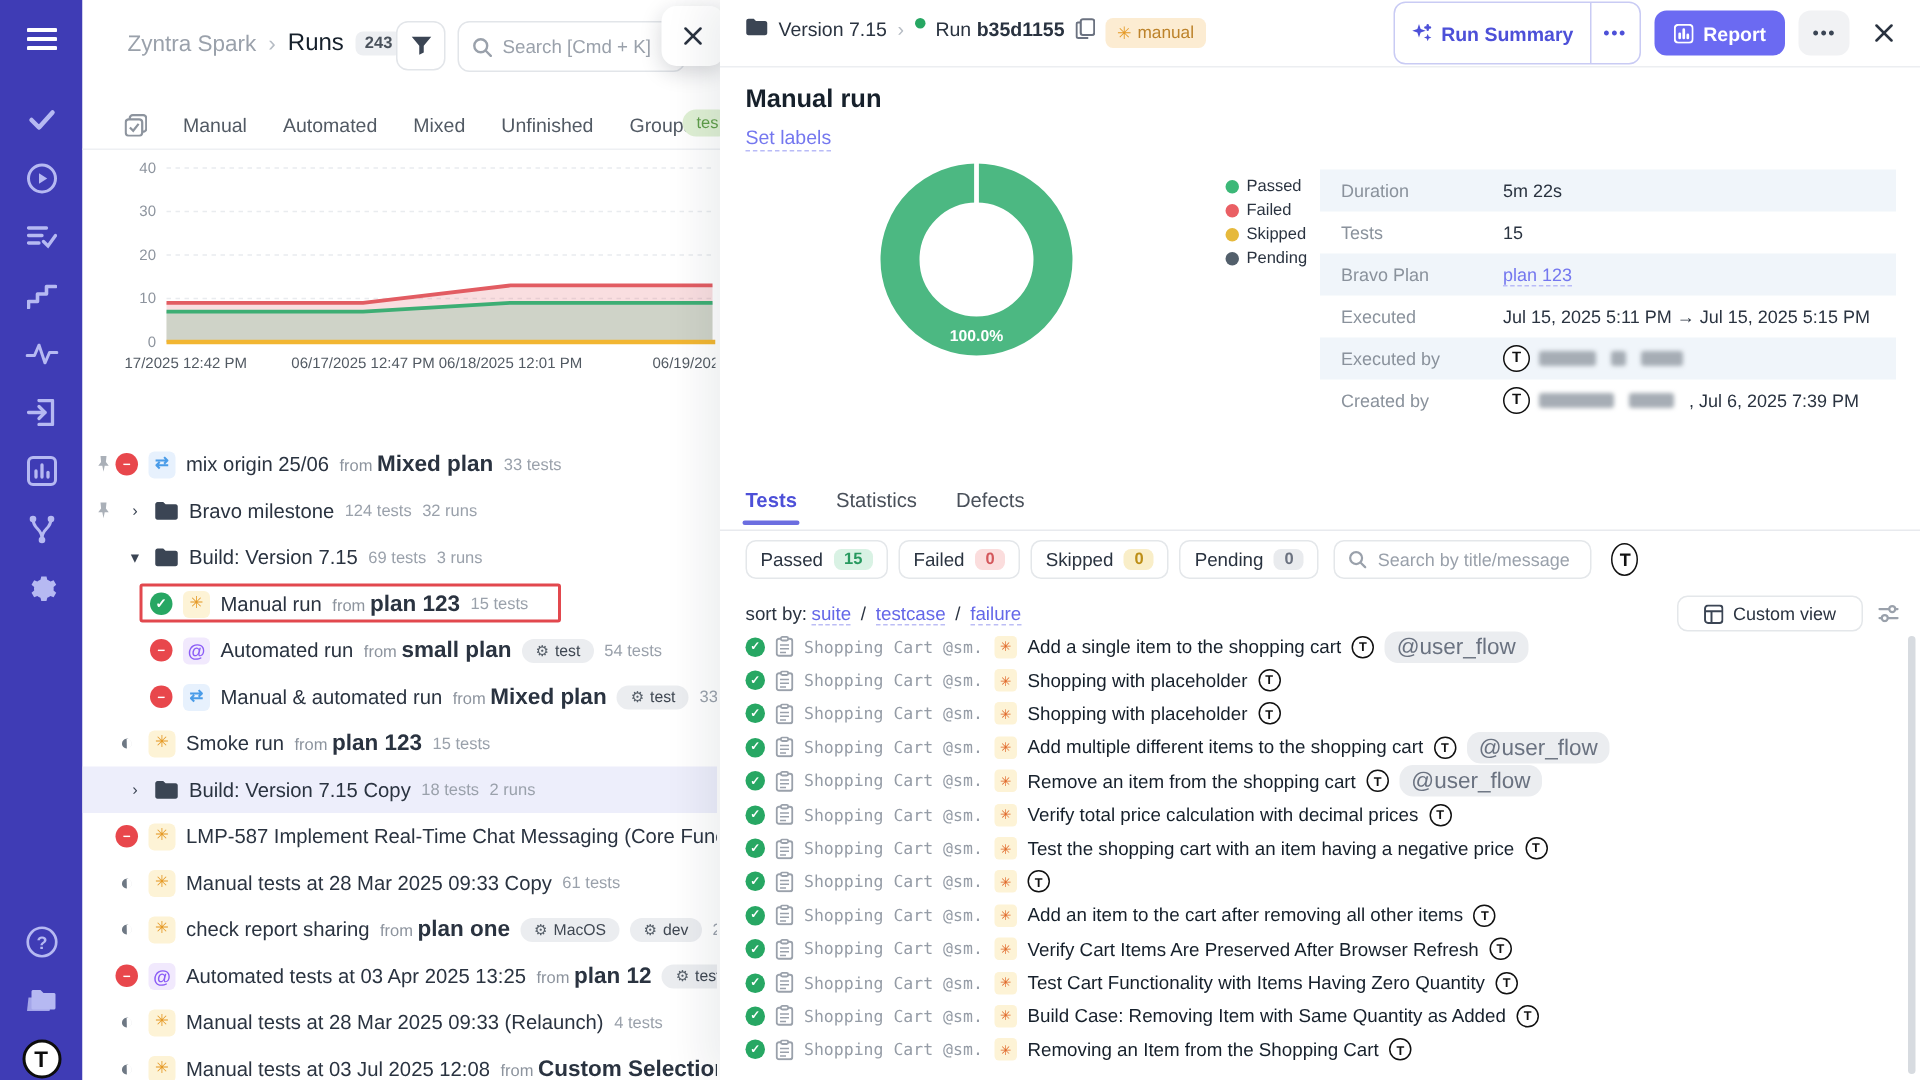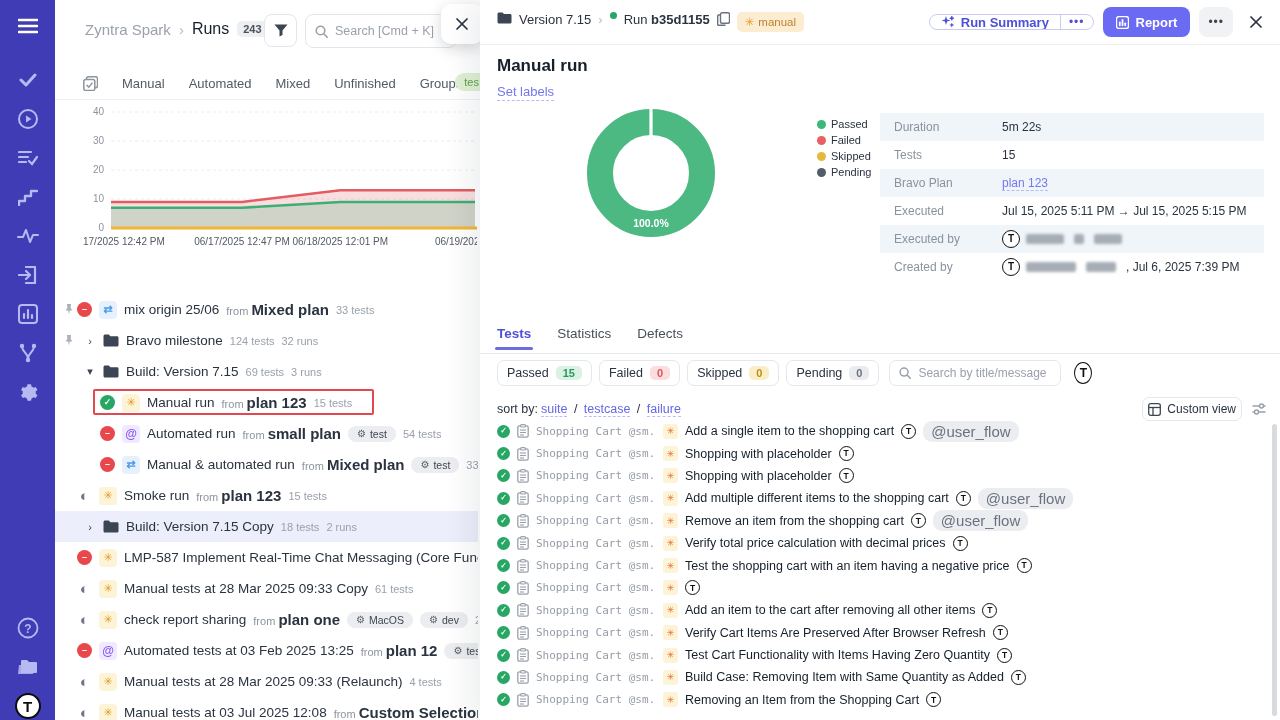--- a/index.html
+++ b/index.html
@@ -56,21 +56,21 @@
   
   .rpanel{position:absolute;left:480px;top:0;width:800px;height:720px;background:#fff;box-shadow:-12px 0 26px rgba(16,24,40,.07)}
   .rp-head{position:absolute;left:0;top:0;right:0;height:45px;border-bottom:1px solid #eceef1;display:flex;align-items:center;padding:0 14px 0 17px}
   .rp-crumb{display:flex;gap:7px;font-size:13px;color:#2a3340}
   .rp-crumb .sep{color:#b6bcc4}
   .gdot{width:7px;height:7px;border-radius:50%;background:#27a763;display:inline-block}
   .runid b{font-weight:bold}
   .badge-manual{background:#fcecd2;color:#bd832b;font-size:11.5px;padding:3px 8px;border-radius:5px;display:inline-flex;align-items:center;gap:4px}
   .badge-manual .spark{color:#e59a27}
   .rp-actions{margin-left:auto;display:flex;align-items:center;gap:9px}
-  .btn-summary{display:flex;align-items:center;border:1px solid #c9cbf4;border-radius:8px;height:16px;overflow:hidden;cursor:pointer;background:#fff}
+  .btn-summary{display:flex;align-items:center;border:1px solid #c9cbf4;border-radius:8px;height:42px;overflow:hidden;cursor:pointer;background:#fff}
   .btn-summary .main{display:flex;align-items:center;gap:6px;padding:0 11px;color:#4d50d8;font-size:13px;font-weight:bold}
   .btn-summary .more{border-left:1px solid #c9cbf4;padding:0 8px;color:#4d50d8;font-size:12px;letter-spacing:1px;height:100%;display:flex;align-items:center}
   .btn-report{display:flex;align-items:center;gap:7px;background:#6b6af2;color:#fff;font-size:13px;font-weight:bold;height:30px;padding:0 13px;border-radius:8px;cursor:pointer}
   .btn-gray{background:#f1f2f4;border-radius:8px;height:30px;padding:0 9px;display:flex;align-items:center;color:#3b4554;font-size:12px;letter-spacing:1px;cursor:pointer}
   .rp-close{margin-left:4px;font-size:15px;color:#2a3340;cursor:pointer;padding:4px}
   .rp-title{position:absolute;left:17px;top:56px;font-size:17px;font-weight:bold;color:#16202b}
   .set-labels{position:absolute;left:17px;top:84px;font-size:13px;color:#7477ef;border-bottom:1px dashed #b9bbf7;cursor:pointer;padding-bottom:1px}
   .donut{position:absolute;left:96px;top:98px}
   .legend{position:absolute;left:337px;top:118px;display:flex;flex-direction:column;gap:4px}
   .leg-it{display:flex;align-items:center;gap:5px;font-size:11px;color:#2a3340}
@@ -95,21 +95,21 @@
   .fcount.green{background:#d9f2e4;color:#27995f}
   .fcount.red{background:#fbdddd;color:#d4575c}
   .fcount.yellow{background:#f9eec8;color:#bd8f17}
   .fcount.gray{background:#e9ebee;color:#6b7280}
   .search-md{display:flex;align-items:center;gap:7px;height:26px;width:172px;border:1px solid #e4e7ea;border-radius:7px;padding:0 9px;margin-left:3px}
   .search-md input{border:0;outline:0;width:130px;font-size:12px;color:#333;font-family:"Liberation Sans",sans-serif}
   .search-md input::placeholder{color:#9aa1ab}
   .fav{margin-left:6px;cursor:pointer}
   .sortrow{position:absolute;left:17px;top:397px;right:14px;display:flex;align-items:center;font-size:12.5px;color:#2a3340}
   .sortrow a{color:#6467e8;text-decoration:none;border-bottom:1px dashed #bcbdf5;cursor:pointer;margin:0 3px}
-  .btn-view{margin-left:auto;display:flex;align-items:center;gap:6px;border:1px solid #e4e7ea;border-radius:7px;height:24px;padding:0 5px;font-size:12px;color:#2a3340;cursor:pointer;background:#fff}
+  .btn-view{margin-left:auto;display:flex;align-items:center;gap:6px;border:1px solid #e4e7ea;border-radius:7px;height:24px;padding:0 17px;font-size:12px;color:#2a3340;cursor:pointer;background:#fff}
   .sliders{margin-left:10px;color:#9aa1ab;cursor:pointer}
   .tests{position:absolute;left:0;top:420px;right:10px;bottom:0;overflow:hidden}
   .trow{height:22.4px;display:flex;align-items:center;gap:7px;padding-left:17px;white-space:nowrap;cursor:pointer}
   .trow .st{width:13px;height:13px;flex:0 0 13px;font-size:8px}
   .suite{font-family:"DejaVu Sans Mono","Liberation Mono",monospace;font-size:11px;color:#959ca6;width:120px;flex:0 0 120px;overflow:hidden}
   .spark-sq{width:15px;height:15px;border-radius:3px;background:#fdf3d6;color:#e06a2b;font-size:9px;display:inline-flex;align-items:center;justify-content:center;flex:0 0 15px}
   .ttitle{font-size:12.5px;color:#16202b}
   .trow .tav{width:15px;height:15px;flex:0 0 15px;font-size:8.5px;border-width:1.3px}
   .tag{background:#ebedf0;color:#6a7280;font-size:15px;padding:2px 8px;border-radius:9px}
   .vscroll{position:absolute;right:3px;top:424px;width:5px;height:292px;background:#d7dbe0;border-radius:3px}
@@ -379,21 +379,21 @@
         <span class="ticon manual">✳</span>
         <span class="run-name">check report sharing</span>
         <span class="from">from <b>plan one</b></span>
         <span class="chip"><span class="g">⚙</span>MacOS</span>
         <span class="chip"><span class="g">⚙</span>dev</span>
         <span class="meta">29 tests</span>
       </div>
       <div class="run-row lv0s">
         <span class="st blocked">–</span>
         <span class="ticon automated">@</span>
-        <span class="run-name">Automated tests at 03 Feb 2025 13:25</span>
+        <span class="run-name">Automated tests at 03 Apr 2025 13:25</span>
         <span class="from">from <b>plan 12</b></span>
         <span class="chip"><span class="g">⚙</span>test</span>
       </div>
       <div class="run-row lv0s">
         <span class="st finished">◐</span>
         <span class="ticon manual">✳</span>
         <span class="run-name">Manual tests at 28 Mar 2025 09:33 (Relaunch)</span>
         <span class="meta">4 tests</span>
       </div>
       <div class="run-row lv0s">

